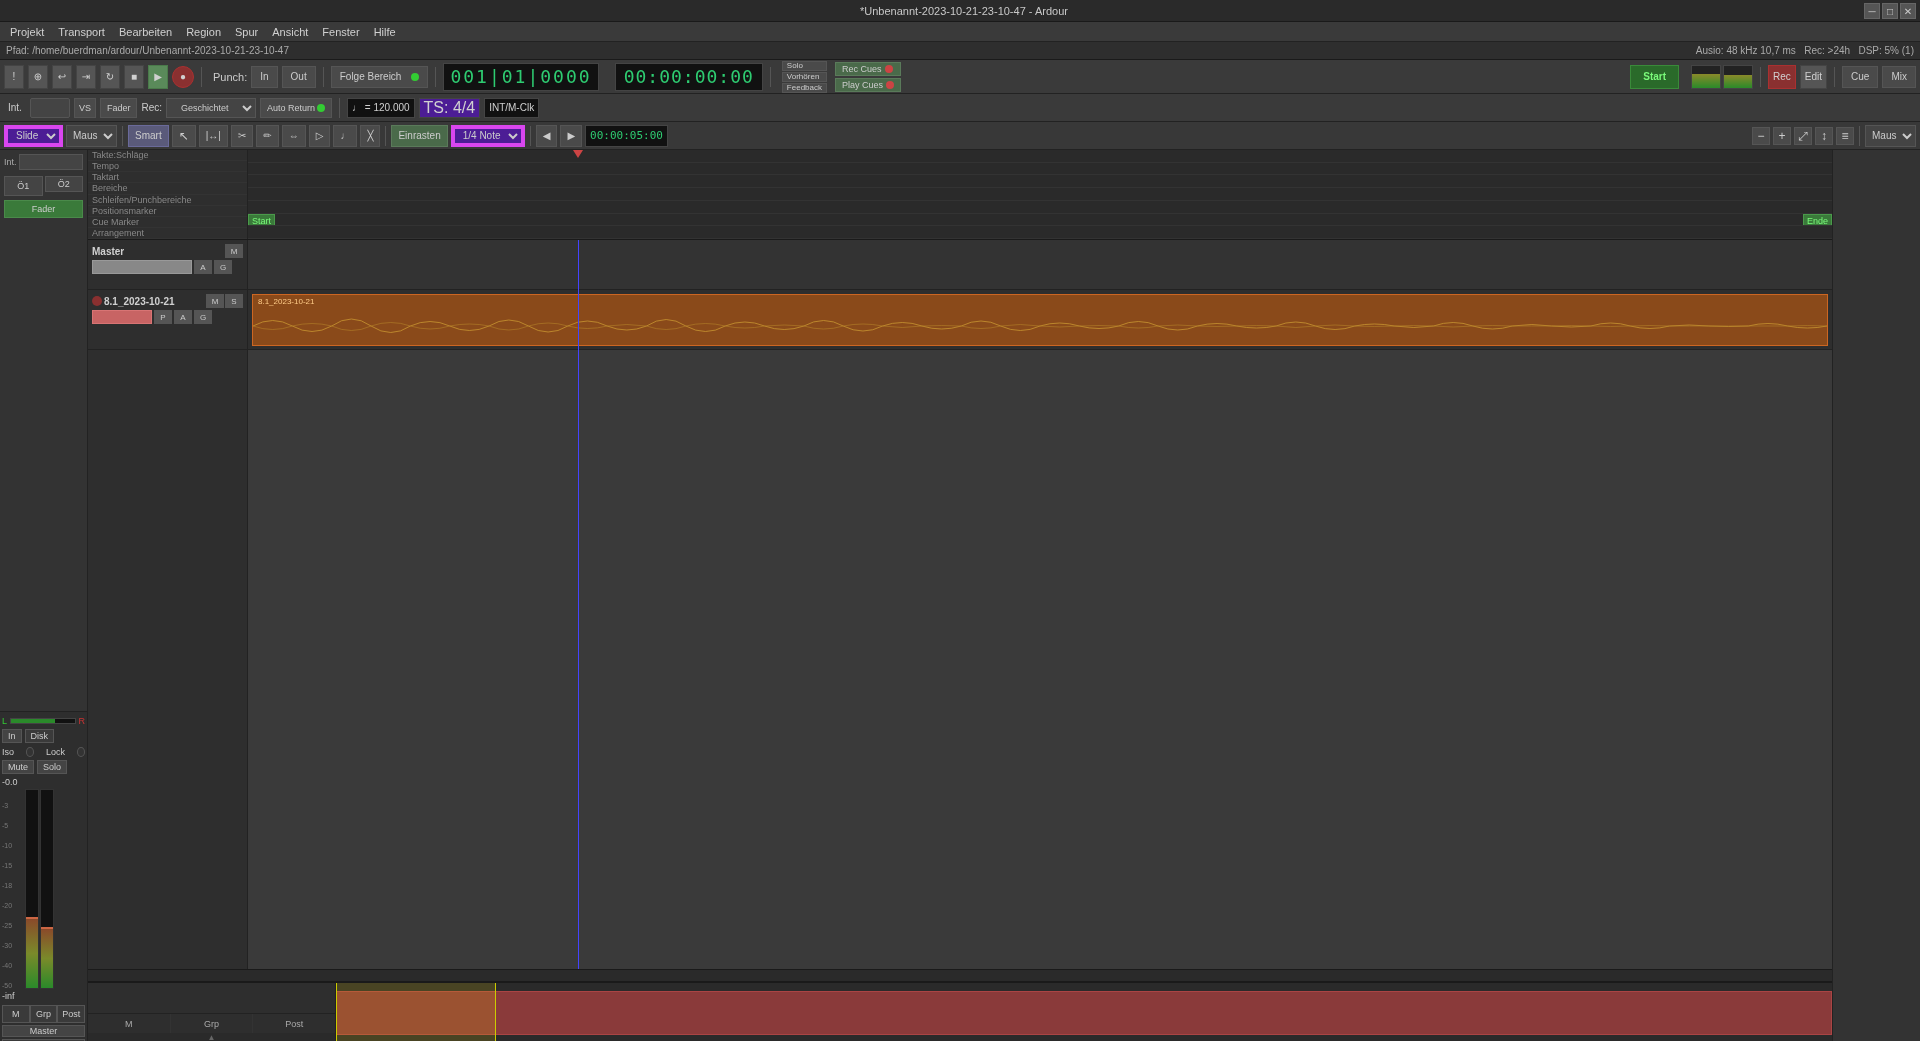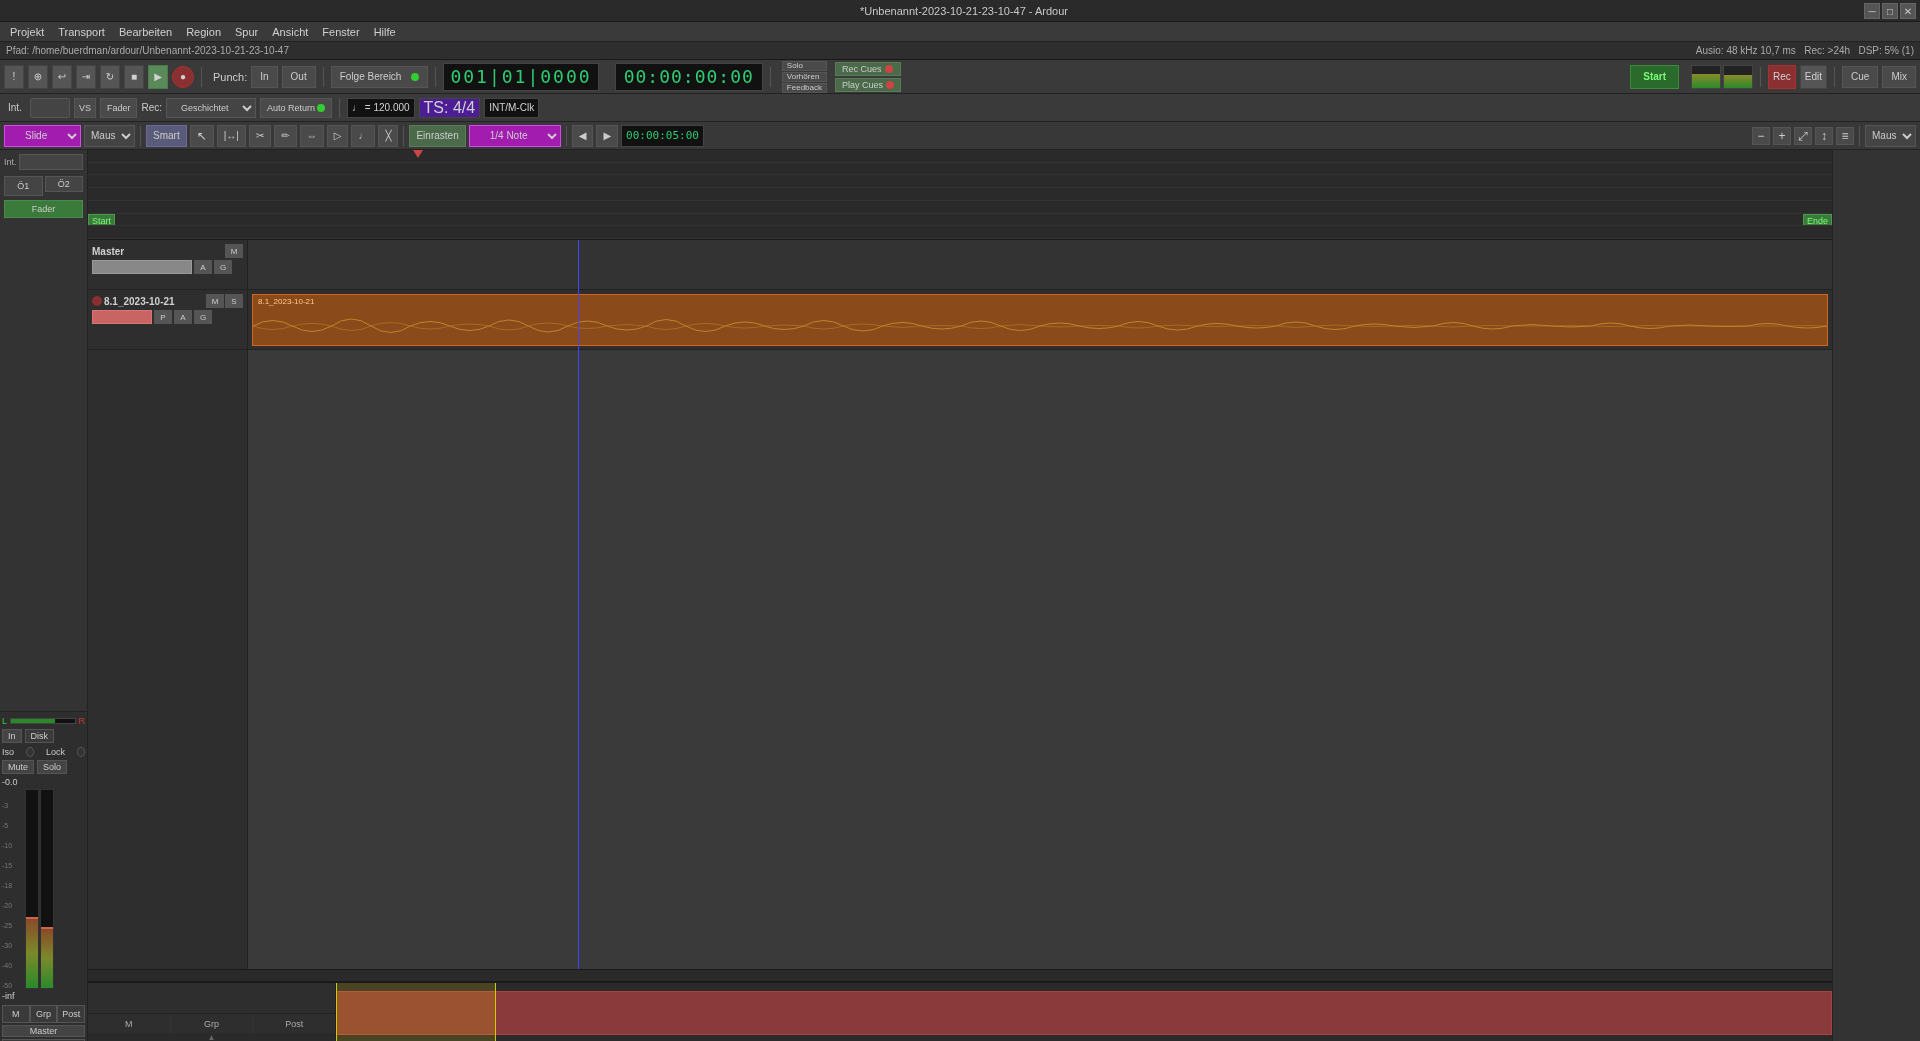--- a/index.html
+++ b/index.html
@@ -321,25 +321,25 @@
       cursor: pointer;
       display: flex;
       align-items: center;
     }
     .tool-btn.active {
       background: #5a5a7a;
       border-color: #6a6a9a;
     }
     .tool-select {
       height: 22px;
-      background: #a21caf;
-      border: 1px solid #d946ef;
-      color: #ccc;
-      font-size: 10px;
-      padding: 0 16px;
+      background: #4c1d95;
+      border: 4px solid #d946ef;
+      color: #ccc;
+      font-size: 10px;
+      padding: 0 4px;
     }
 
     .snap-btn {
       height: 22px;
       padding: 0 6px;
       background: #4a6a4a;
       border: 1px solid #5a7a5a;
       color: #ccc;
       font-size: 10px;
       cursor: pointer;
@@ -972,20 +972,30 @@
           <div style="flex:1;height:18px;background:#3a3a3a;border:1px solid #555;display:flex;align-items:center;justify-content:center;font-size:9px;color:#ccc;cursor:pointer;">Post</div>
         </div>
         <div style="height:18px;background:#444;border:1px solid #555;display:flex;align-items:center;justify-content:center;font-size:9px;color:#ccc;margin-top:2px;cursor:pointer;">Master</div>
         <div style="height:18px;background:#3a3a3a;border:1px solid #555;display:flex;align-items:center;justify-content:center;font-size:9px;color:#ccc;margin-top:2px;cursor:pointer;">Kommentare</div>
       </div>
     </div>
 
     <div id="center-area">
 
       <div class="ruler-rows-container">
+        <div class="ruler-labels-col">
+          <div class="ruler-label-row">Takte:Schläge</div>
+          <div class="ruler-label-row">Tempo</div>
+          <div class="ruler-label-row">Taktart</div>
+          <div class="ruler-label-row">Bereiche</div>
+          <div class="ruler-label-row">Schleifen/Punchbereiche</div>
+          <div class="ruler-label-row">Positionsmarker</div>
+          <div class="ruler-label-row">Cue Marker</div>
+          <div class="ruler-label-row">Arrangement</div>
+        </div>
         <div class="ruler-content-col">
 
           <div class="playhead-triangle" style="left:calc(330px - 5px);z-index:10;"></div>
 
           <div class="ruler-content-row"></div>
           <div class="ruler-content-row"></div>
           <div class="ruler-content-row"></div>
           <div class="ruler-content-row"></div>
           <div class="ruler-content-row"></div>
 

